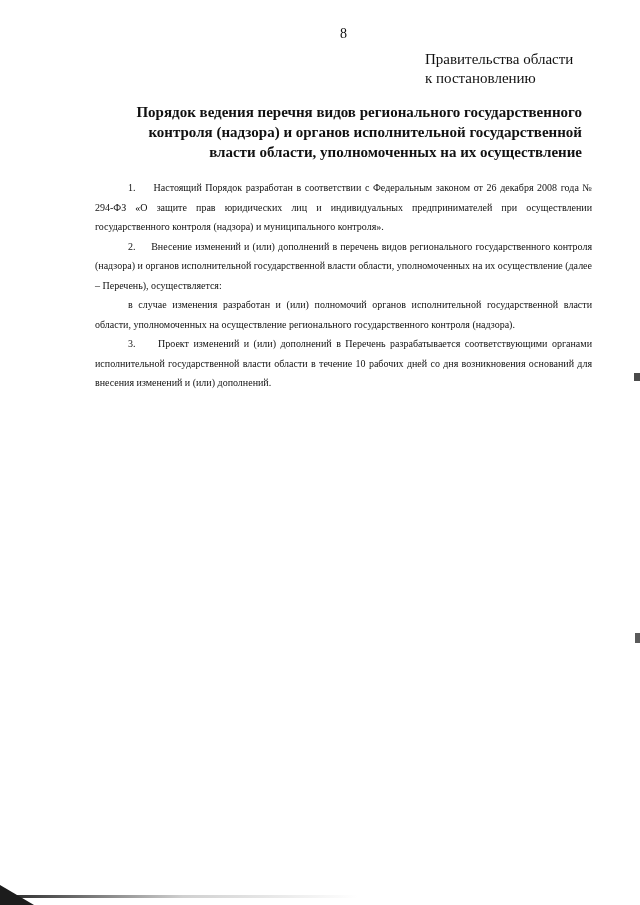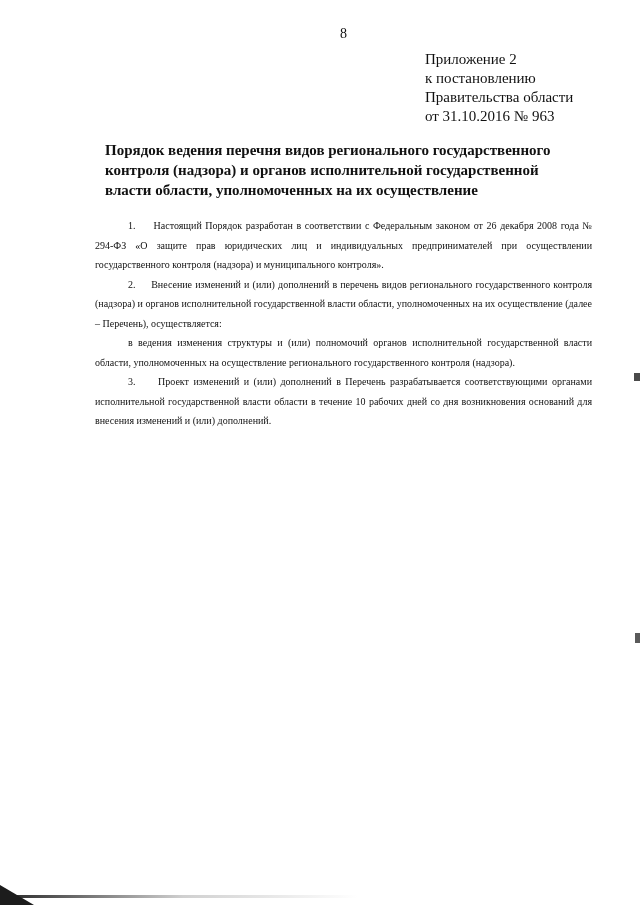--- a/index.html
+++ b/index.html
@@ -25,21 +25,21 @@
     line-height: 16px;
     margin-bottom: 8px;
   }
   .header-block {
     margin-left: 330px;
     font-size: 15px;
     line-height: 19px;
     margin-top: 6px;
   }
   .doc-title {
-    text-align: left;
+    text-align: right;
     font-weight: bold;
     font-size: 15px;
     line-height: 20px;
     margin-top: 14px;
     padding: 0 10px;
   }
   .body-text {
     margin-top: 16px;
     font-size: 10px;
     line-height: 19.5px;
@@ -86,32 +86,30 @@
   }
 </style>
 </head>
 <body>
 
 <div class="page">
 
   <div class="page-number">8</div>
 
   <div class="header-block">
-    <div>Приложение 2</div>
+    <div>Правительства области</div>
     <div>к постановлению</div>
-    <div>Правительства области</div>
-    <div>от 31.10.2016 № 963</div>
   </div>
 
   <div class="doc-title">Порядок ведения перечня видов регионального государственного контроля (надзора) и органов исполнительной государственной власти области, уполномоченных на их осуществление</div>
 
   <div class="body-text">
     <p>1.&nbsp;&nbsp;&nbsp;&nbsp;&nbsp;Настоящий Порядок разработан в соответствии с Федеральным законом от 26 декабря 2008 года № 294-ФЗ «О защите прав юридических лиц и индивидуальных предпринимателей при осуществлении государственного контроля (надзора) и муниципального контроля».</p>
     <p>2.&nbsp;&nbsp;&nbsp;&nbsp;&nbsp;Внесение изменений и (или) дополнений в перечень видов регионального государственного контроля (надзора) и органов исполнительной государственной власти области, уполномоченных на их осуществление (далее – Перечень), осуществляется:</p>
-    <p>в ведения изменения структуры и (или) полномочий органов исполнительной государственной власти области, уполномоченных на осуществление регионального государственного контроля (надзора).</p>
+    <p>в случае изменения разработан и (или) полномочий органов исполнительной государственной власти области, уполномоченных на осуществление регионального государственного контроля (надзора).</p>
     <p>3.&nbsp;&nbsp;&nbsp;&nbsp;&nbsp;Проект изменений и (или) дополнений в Перечень разрабатывается соответствующими органами исполнительной государственной власти области в течение 10 рабочих дней со дня возникновения оснований для внесения изменений и (или) дополнений.</p>
   </div>
 
   <div class="artifact-right-1"></div>
   <div class="artifact-right-2"></div>
   <div class="artifact-bottom-line"></div>
   <div class="artifact-corner"></div>
 
 </div>
 

